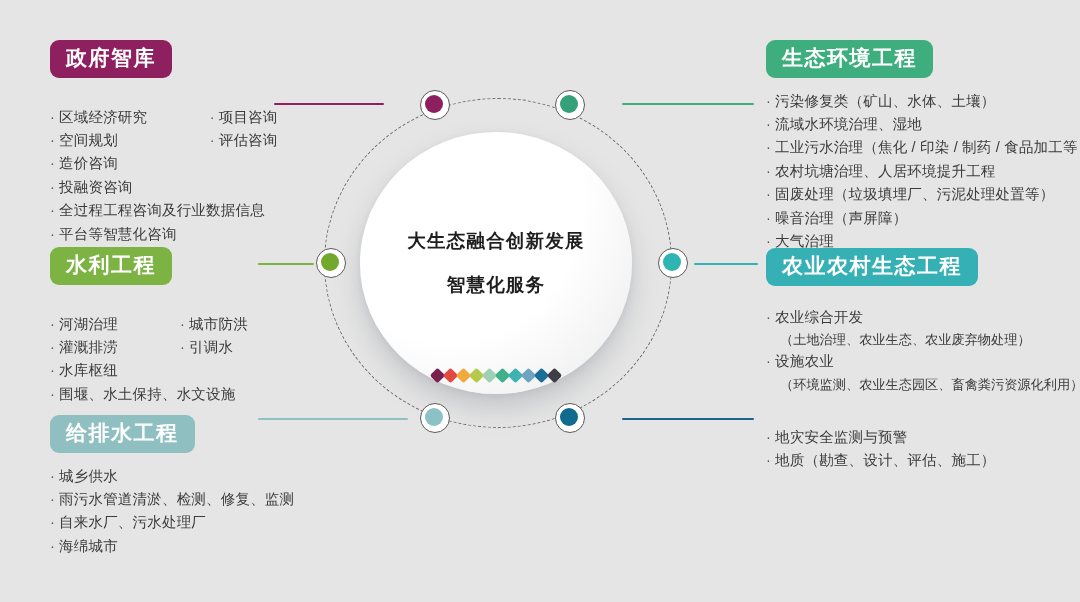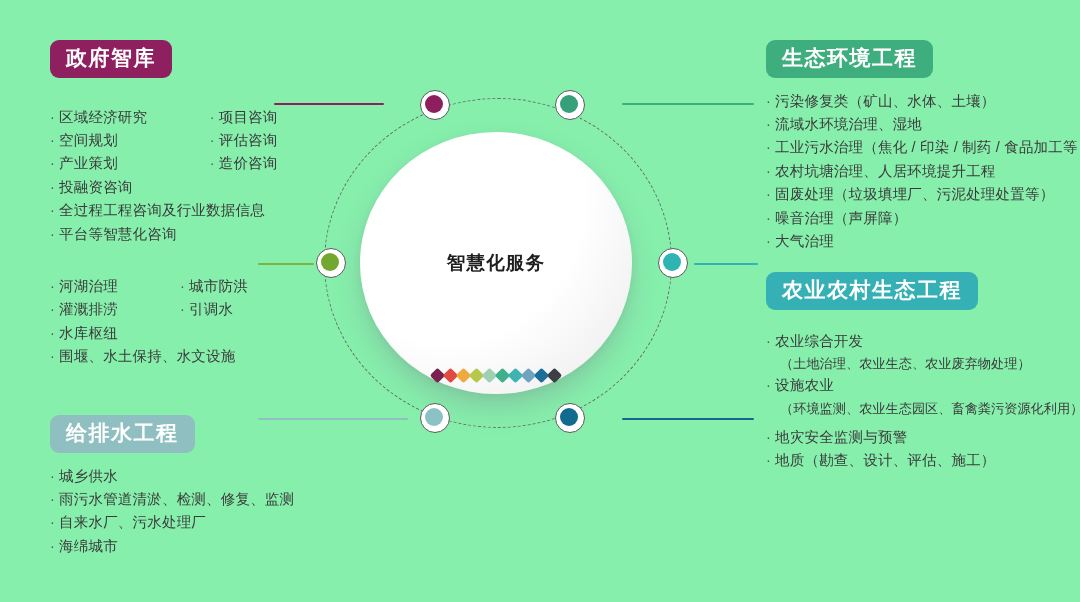--- a/index.html
+++ b/index.html
@@ -7,21 +7,21 @@
     padding: 0;
     background: #ffffff;
   }
   body {
     font-family: "Liberation Sans", "DejaVu Sans", sans-serif;
   }
   #canvas {
     position: relative;
     width: 1080px;
     height: 602px;
-    background: #86efac;
+    background: #e5e5e5;
     overflow: hidden;
   }
 
   
   .section {
     position: absolute;
   }
   .sec-title {
     display: inline-block;
     color: #ffffff;
@@ -159,29 +159,29 @@
 
 <div id="canvas">
 
   <div class="section" style="left:50px; top:40px;">
     <div class="sec-title" style="background:#8e2060;">政府智库</div>
     <ul class="sec-list cols" style="width:260px;">
       <li><span class="dot">·</span><span>区域经济研究</span></li>
       <li><span class="dot">·</span><span>项目咨询</span></li>
       <li><span class="dot">·</span><span>空间规划</span></li>
       <li><span class="dot">·</span><span>评估咨询</span></li>
-      <li><span class="dot">·</span><span>产业策划</span></li>
       <li><span class="dot">·</span><span>造价咨询</span></li>
       <li class="full"><span class="dot">·</span><span>投融资咨询</span></li>
       <li class="full"><span class="dot">·</span><span>全过程工程咨询及行业数据信息</span></li>
       <li class="full"><span class="dot">·</span><span>平台等智慧化咨询</span></li>
     </ul>
   </div>
 
   <div class="section" style="left:50px; top:247px;">
+    <div class="sec-title" style="background:#7cb342;">水利工程</div>
     <ul class="sec-list cols" style="width:230px;">
       <li><span class="dot">·</span><span>河湖治理</span></li>
       <li><span class="dot">·</span><span>城市防洪</span></li>
       <li><span class="dot">·</span><span>灌溉排涝</span></li>
       <li><span class="dot">·</span><span>引调水</span></li>
       <li class="full"><span class="dot">·</span><span>水库枢纽</span></li>
       <li class="full"><span class="dot">·</span><span>围堰、水土保持、水文设施</span></li>
     </ul>
   </div>
 
@@ -202,21 +202,21 @@
       <li><span class="dot">·</span><span>流域水环境治理、湿地</span></li>
       <li><span class="dot">·</span><span>工业污水治理（焦化 / 印染 / 制药 / 食品加工等）</span></li>
       <li><span class="dot">·</span><span>农村坑塘治理、人居环境提升工程</span></li>
       <li><span class="dot">·</span><span>固废处理（垃圾填埋厂、污泥处理处置等）</span></li>
       <li><span class="dot">·</span><span>噪音治理（声屏障）</span></li>
       <li><span class="dot">·</span><span>大气治理</span></li>
     </ul>
   </div>
 
   <div class="section" style="left:766px; top:248px;">
-    <div class="sec-title" style="background:#35b0b4;margin-top:24px;">农业农村生态工程</div>
+    <div class="sec-title" style="background:#35b0b4;">农业农村生态工程</div>
     <ul class="sec-list" style="margin-top:20px;">
       <li><span class="dot">·</span><span>农业综合开发</span></li>
       <li class="sub"><span>（土地治理、农业生态、农业废弃物处理）</span></li>
       <li><span class="dot">·</span><span>设施农业</span></li>
       <li class="sub"><span>（环境监测、农业生态园区、畜禽粪污资源化利用）</span></li>
     </ul>
   </div>
 
   <div class="section" style="left:766px; top:414px;">
     <ul class="sec-list">
@@ -229,20 +229,21 @@
   <div class="conn" style="left:258px; top:263px; width:56px; background:#7cb342;"></div>
   <div class="conn" style="left:258px; top:418px; width:150px; background:#8fbfc0;"></div>
   <div class="conn" style="left:622px; top:103px; width:132px; background:#3fae7e;"></div>
   <div class="conn" style="left:694px; top:263px; width:64px; background:#35b0b4;"></div>
   <div class="conn" style="left:622px; top:418px; width:132px; background:#17648c;"></div>
 
   <div id="center-stage">
     <div id="dashed-ring"></div>
     <div id="core-disc"></div>
     <div id="core-text">
+      <div class="core-line l1">大生态融合创新发展</div>
       <div class="core-line">智慧化服务</div>
       <div id="diamond-row">
           <span class="diamond" style="background: rgb(123, 33, 80);"></span>
           <span class="diamond" style="background: rgb(224, 74, 65);"></span>
           <span class="diamond" style="background: rgb(240, 169, 60);"></span>
           <span class="diamond" style="background: rgb(183, 201, 74);"></span>
           <span class="diamond" style="background: rgb(158, 208, 180);"></span>
           <span class="diamond" style="background: rgb(63, 176, 138);"></span>
           <span class="diamond" style="background: rgb(63, 179, 178);"></span>
           <span class="diamond" style="background: rgb(111, 164, 192);"></span>

